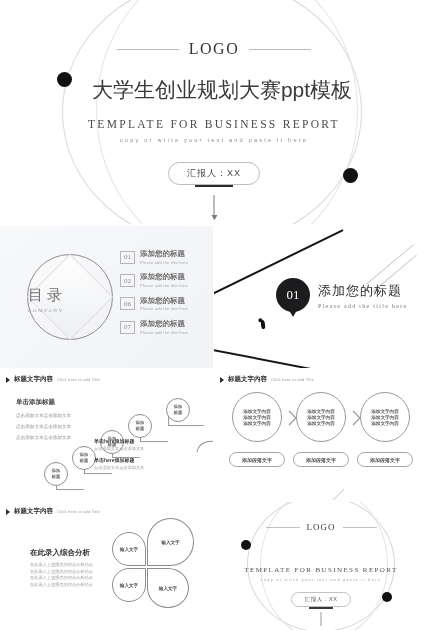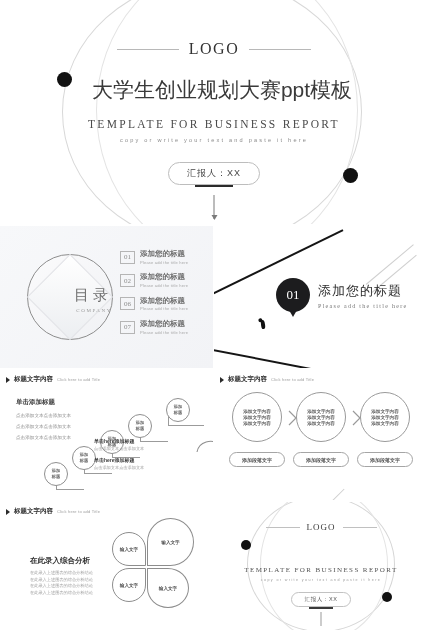--- a/index.html
+++ b/index.html
@@ -59,21 +59,21 @@
   
   #slide-toc { left: 0; top: 226px; width: 213px; height: 142px;
                background: linear-gradient(135deg,#f7f8fa 0%,#f2f3f6 100%); }
   .toc-circle { position: absolute; left: 27px; top: 28px; width: 86px; height: 86px;
                 border: 1px solid #8d8d8d; border-radius: 50%;
                 background: linear-gradient(135deg,#fbfbfc,#f0f1f4); }
   .toc-diamond { position: absolute; left: 50%; top: 50%; width: 61px; height: 61px;
                  transform: translate(-50%,-50%) rotate(45deg);
                  background: linear-gradient(135deg,#ffffff 0%,#eceef1 100%);
                  border: 1px solid #e2e3e7; }
-  .toc-center { position: absolute; left: 0; right: 0; top: 31px; text-align: right; margin-left: 32px; }
+  .toc-center { position: absolute; left: 0; right: 0; top: 31px; text-align: left; }
   .toc-title { font-size: 15px; letter-spacing: 4px; color: #6f6f6f;
                font-family: "Liberation Serif","DejaVu Serif",serif; }
   .toc-sub { font-size: 5px; letter-spacing: 1.6px; color: #9a9a9a; margin-top: 3px;
              font-family: "Liberation Serif","DejaVu Serif",serif; }
 
   .toc-list { position: absolute; left: 120px; top: 24px; width: 90px; }
   .toc-item { display: flex; align-items: center; gap: 5px; margin-bottom: 8.5px; }
   .toc-num { width: 15px; height: 13px; border: 1px solid #b5b5b5; color: #8d8d8d;
              font-size: 7px; display: flex; align-items: center; justify-content: center;
              font-family: "Liberation Serif","DejaVu Serif",serif; flex: 0 0 auto; }
@@ -140,21 +140,21 @@
   .pr-chev { position: absolute; top: 40px; width: 10px; height: 16px; }
   .pr-pill { position: absolute; top: 82px; width: 56px; height: 15px; border-radius: 8px;
              border: 1px solid #a5a5a5; display: flex; align-items: center;
              justify-content: center; font-size: 5px; color: #555; font-weight: 700; }
   .pr-bot { position: absolute; left: 100px; top: 118px; width: 30px; height: 14px;
             border-left: 1px solid #cfcfcf; border-bottom: 1px solid #cfcfcf;
             transform: rotate(-45deg); }
 
   
   #slide-petals { left: 0; top: 502px; width: 213px; height: 128px; }
-  .pt-body { position: absolute; left: 30px; top: 46px; width: 70px; margin-top: 8px; }
+  .pt-body { position: absolute; left: 30px; top: 46px; width: 70px; }
   .pt-body h4 { font-size: 7.5px; color: #2f2f2f; font-weight: 700; margin-bottom: 4px; }
   .pt-body p { font-size: 4.2px; color: #9b9b9b; line-height: 1.55; }
   .petal { position: absolute; border: 1px solid #8d8d8d; background: #fff;
            display: flex; align-items: center; justify-content: center;
            font-size: 4.6px; color: #4f4f4f; font-weight: 700; }
   #petal-tl { left: 112px; top: 30px; width: 34px; height: 34px;
               border-radius: 50% 50% 0 50%; }
   #petal-tr { left: 147px; top: 16px; width: 47px; height: 48px;
               border-radius: 50% 50% 50% 0; }
   #petal-bl { left: 112px; top: 66px; width: 34px; height: 34px;

